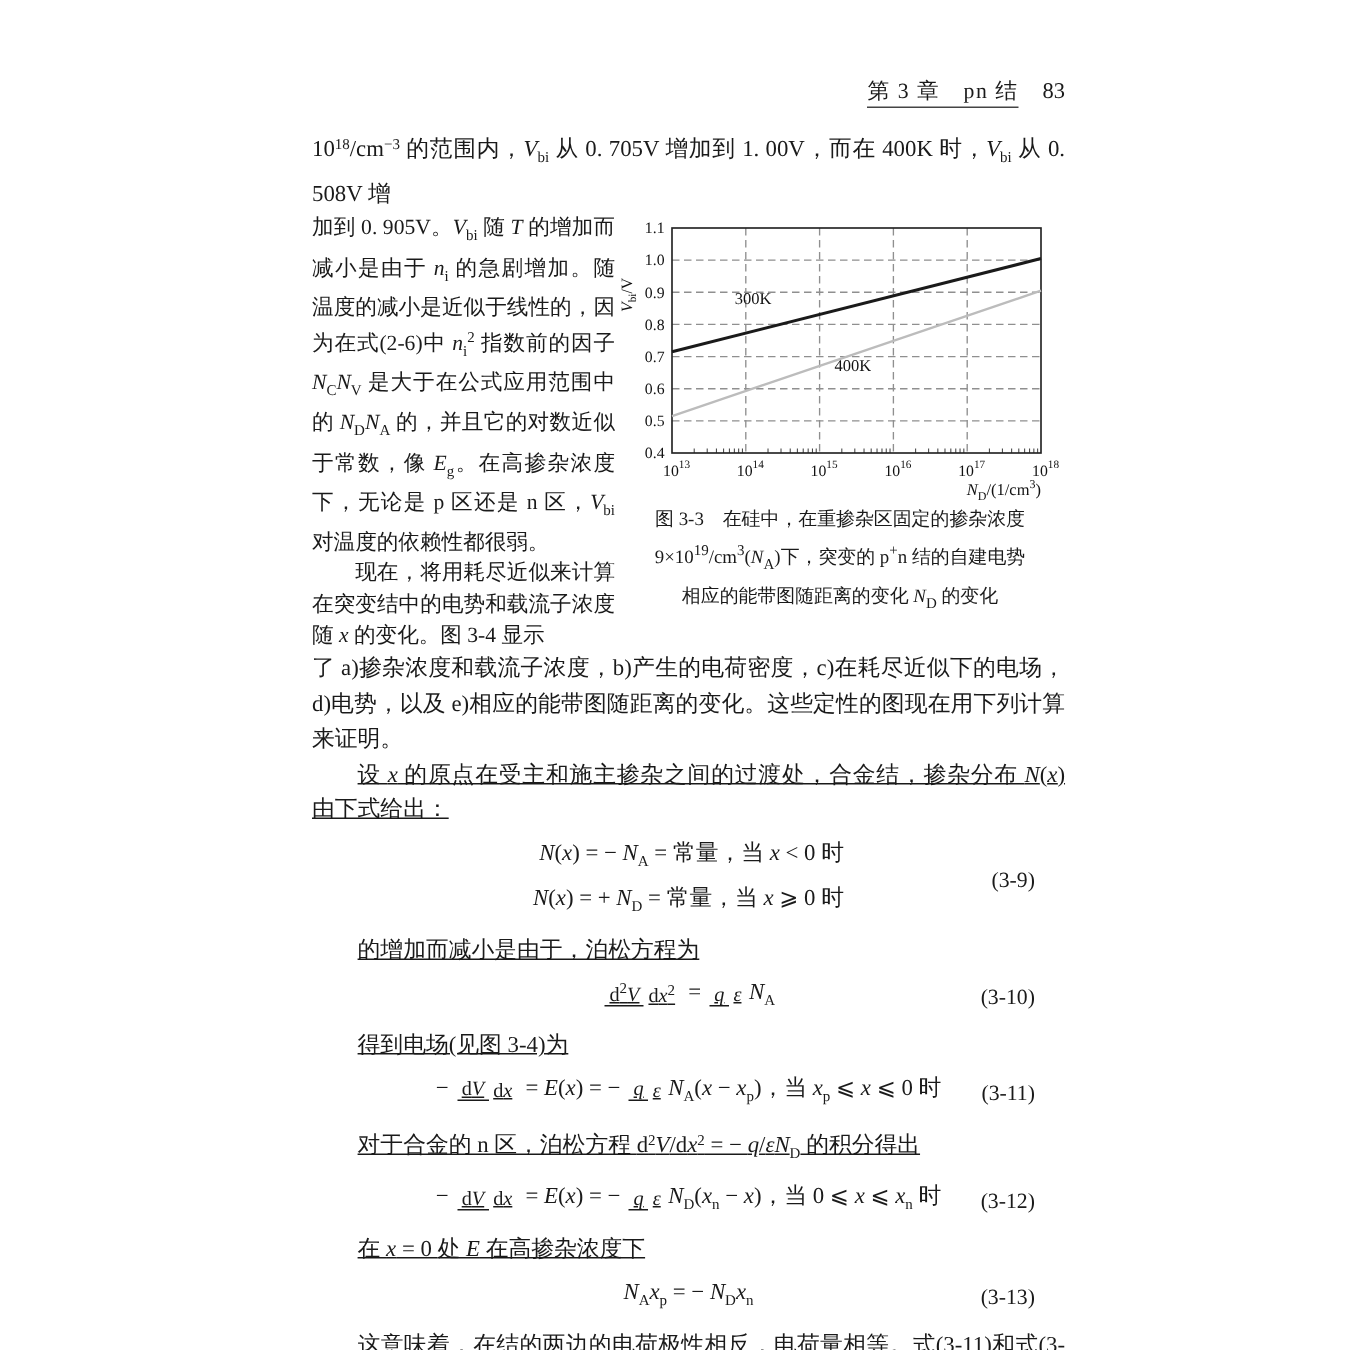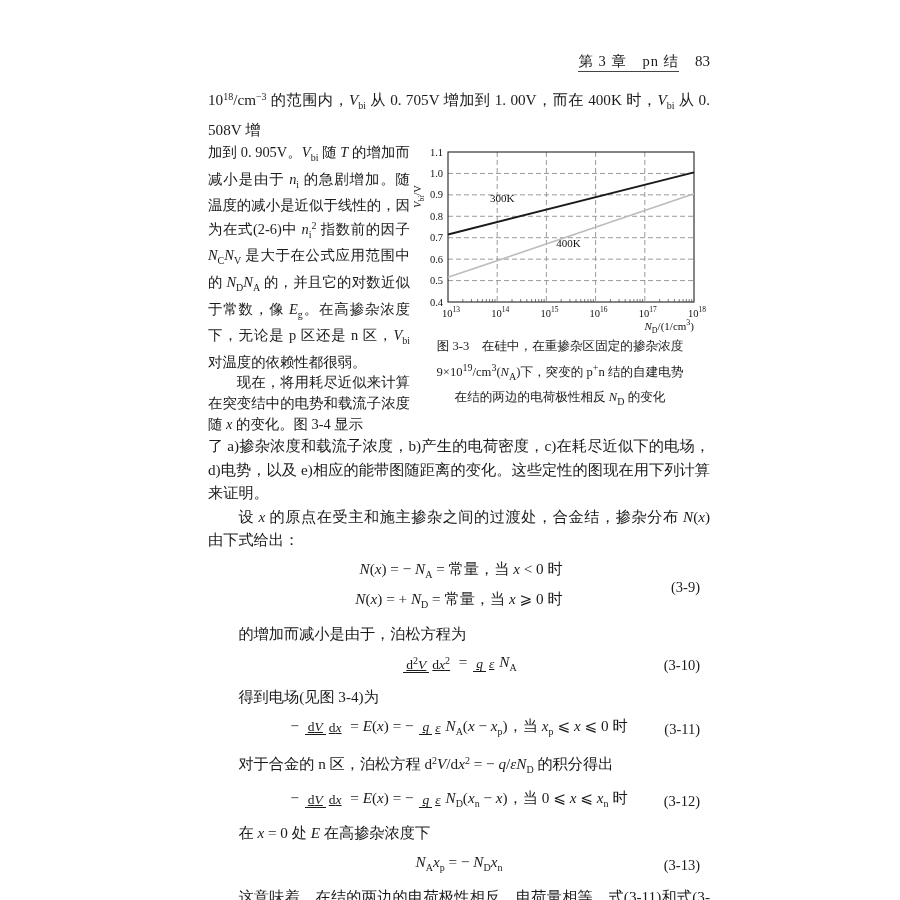--- a/index.html
+++ b/index.html
@@ -19,25 +19,25 @@
   .cols{display:flex;margin-top:1px;}
   .leftcol{width:202px;font-size:14.4px;line-height:20.6px;text-align:justify;text-justify:inter-character;}
   .leftcol p{margin:0;}
   .leftcol p.ind{text-indent:2em;}
   .fig{width:300px;margin-left:0;}
   .chart{width:300px;height:192px;}
   svg text{font-family:"Liberation Serif","DejaVu Serif",serif;}
   .caption{font-size:12.6px;line-height:21px;text-align:center;margin-top:2px;}
   
   .bodytext{font-size:15.2px;line-height:23.5px;text-align:justify;margin:0;}
-  .bodytext.ind{text-indent:2em;}
+  .bodytext.ind{text-indent:2em;text-decoration:underline;}
   
   .eq{position:relative;font-size:15.2px;margin:5px 0;text-align:center;line-height:24px;}
   .eq .eq-inner{display:inline-block;text-align:right;}
-  .eq-num{position:absolute;right:10px;top:50%;transform:translateY(-50%);font-size:14.5px;}
+  .eq-num{position:absolute;right:20px;top:50%;transform:translateY(-50%);font-size:14.5px;}
   
   .mi{font-style:italic;}
   .msub{font-size:10px;vertical-align:-4px;}
   .msup{font-size:10px;vertical-align:5px;}
   .mfrac{display:inline-flex;align-items:center;vertical-align:middle;
          line-height:1.12;font-size:13.5px;margin:0 2px;text-decoration:underline;}
   .mfrac .num{padding:0 3px;border-bottom:1px solid #1a1a1a;}
   .mfrac .den{padding:0 3px;}
 </style>
 </head>
@@ -126,21 +126,21 @@
             <polyline points="38,92.50000000000003 284,30.357142857142897" fill="none" stroke="#1a1a1a" stroke-width="2"></polyline>
             <text x="92.11999999999998" y="60.35714285714287" text-anchor="middle" font-size="11" fill="#111">300K</text>
             <polyline points="38,135.35714285714286 284,51.7857142857143" fill="none" stroke="#bcbcbc" stroke-width="1.6"></polyline>
             <text x="158.53999999999996" y="105.35714285714286" text-anchor="middle" font-size="11" fill="#111">400K</text>
             <text transform="translate(11,66) rotate(-90)" font-size="10.5" fill="#111"><tspan dy="0" font-style="italic">V</tspan><tspan dy="3" font-size="7.5">bi</tspan><tspan dy="-3">/V</tspan></text>
             <text x="284" y="188" text-anchor="end" font-size="11" fill="#111"><tspan dy="0" font-style="italic">N</tspan><tspan dy="3" font-size="8">D</tspan><tspan dy="-3">/(1/cm</tspan><tspan dy="-5" font-size="8">3</tspan><tspan dy="5">)</tspan></text>
           </svg></div>
       <div class="caption">
         <div><span class="mc">图 3-3　在硅中，在重掺杂区固定的掺杂浓度</span></div>
         <div><span class="mr">9×10</span><span class="msup">19</span><span class="mr">/cm</span><span class="msup">3</span><span class="mr">(</span><span class="mi">N</span><span class="msub">A</span><span class="mr">)</span><span class="mc">下，突变的 p</span><span class="msup">+</span><span class="mc">n 结的自建电势</span></div>
-        <div><span class="mc">在结的两边的电荷极性相反 </span><span class="mi">N</span><span class="msub">D</span><span class="mc"> 的变化</span></div>
+        <div><span class="mc">相应的能带图随距离的变化 </span><span class="mi">N</span><span class="msub">D</span><span class="mc"> 的变化</span></div>
       </div>
     </div>
   </div>
 
   <p class="bodytext"><span class="mc">了 a)掺杂浓度和载流子浓度，b)产生的电荷密度，c)在耗尽近似下的电场，d)电势，以及 e)相应的能带图随距离的变化。这些定性的图现在用下列计算来证明。</span></p>
   <p class="bodytext ind"><span class="mc">设 </span><span class="mi">x</span><span class="mc"> 的原点在受主和施主掺杂之间的过渡处，合金结，掺杂分布 </span><span class="mi">N</span><span class="mr">(</span><span class="mi">x</span><span class="mr">)</span><span class="mc"> 由下式给出：</span></p>
 
   <div class="eq">
     <span class="eq-inner">
       <span style="display:block"><span class="mi">N</span><span class="mr">(</span><span class="mi">x</span><span class="mr">) = − </span><span class="mi">N</span><span class="msub">A</span><span class="mr"> = </span><span class="mc">常量，当 </span><span class="mi">x</span><span class="mr"> &lt; 0 </span><span class="mc">时</span></span>

